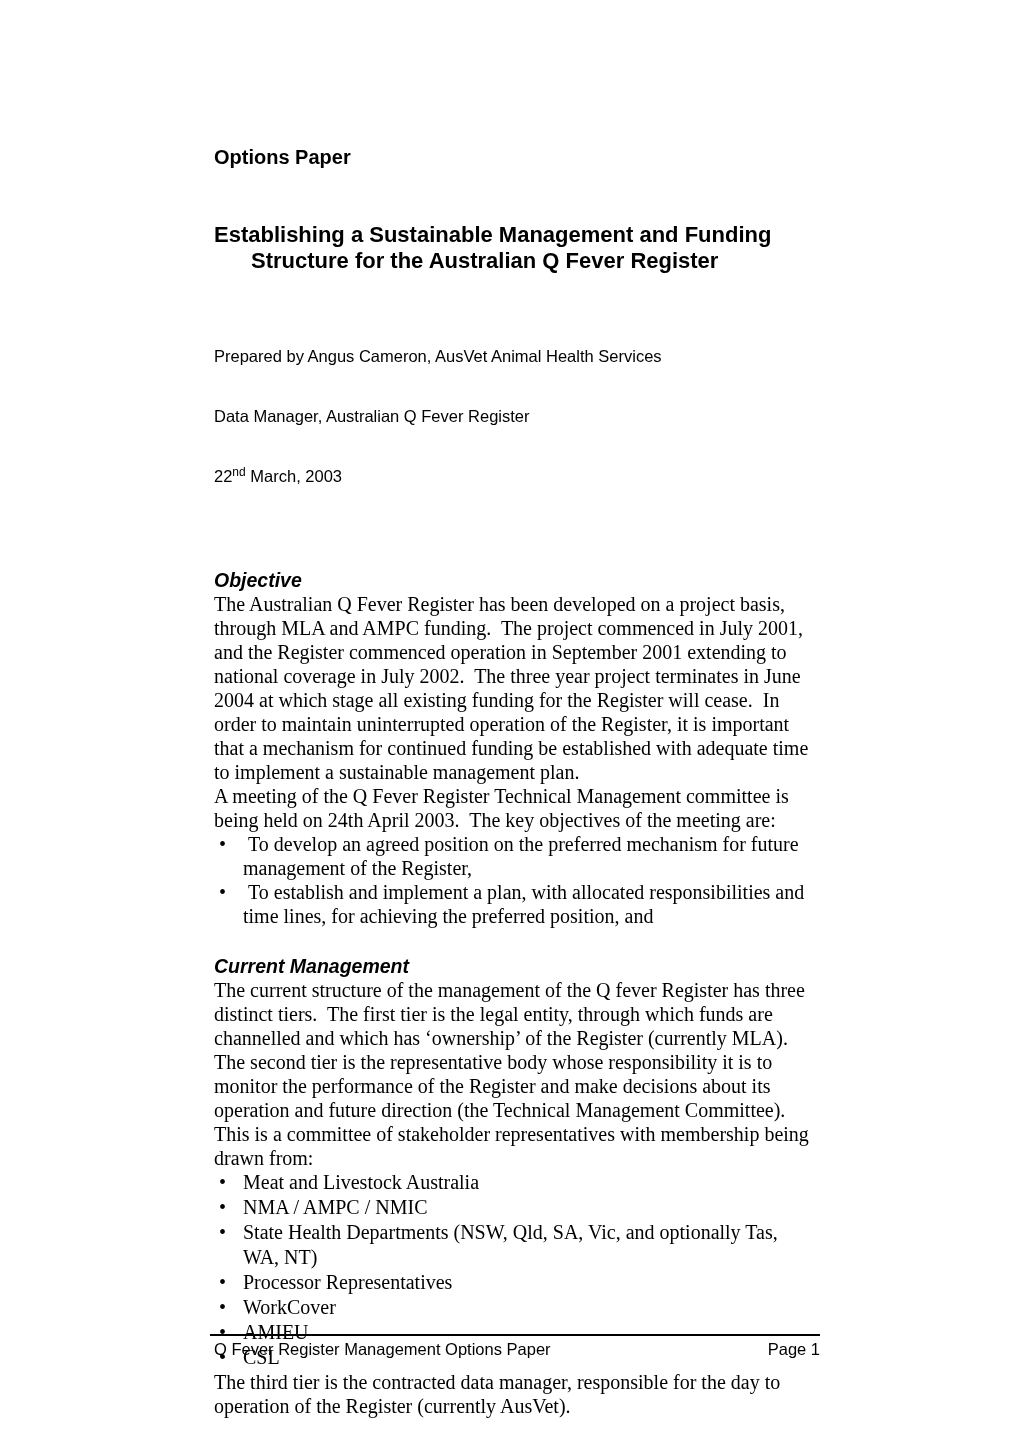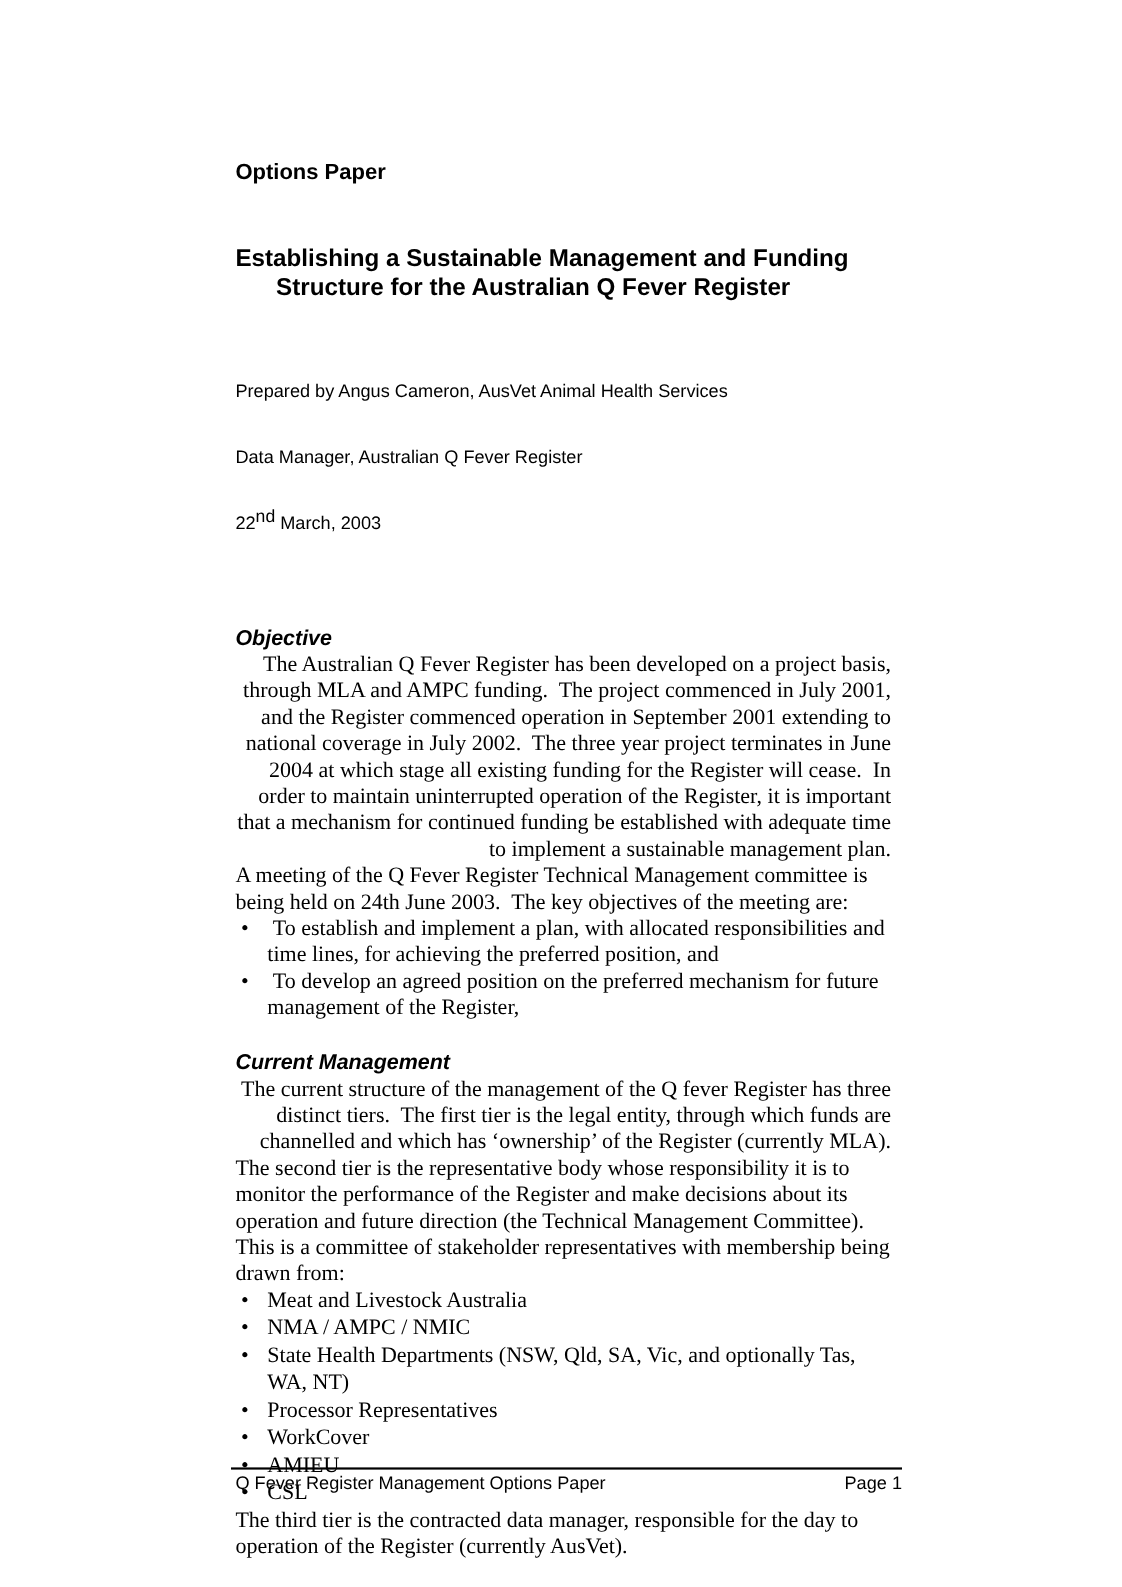--- a/index.html
+++ b/index.html
@@ -31,41 +31,41 @@
   }
   .doc-title .line2 { margin-left: 37px; }
   .byline {
     margin-top: 32px;
     font-family: "Liberation Sans", "DejaVu Sans", sans-serif;
     font-size: 16.5px;
     line-height: 20px;
     white-space: pre-wrap;
   }
   .byline sup {
-    font-size: 16px;
+    font-size: 12px;
     line-height: 0;
     vertical-align: super;
   }
   .section-heading {
     margin: 0;
     font-family: Liberation Sans, sans-serif;
     font-weight: bold;
     font-style: italic;
     font-size: 19.5px;
     line-height: 24px;
   }
   .h-objective { margin-top: 42px; }
   .h-current { margin-top: 26px; }
   p.body-par {
     margin: 0;
     font-size: 20px;
     line-height: 24px;
     white-space: pre-wrap;
   }
-  .mt-tight { margin-top: 2px; text-align: right; }
+  .mt-tight { margin-top: 2px; }
   .mt-par   { margin-top: 24px; }
   .mt-par2  { margin-top: 22px; }
   ul.bullet-list {
     margin: 0;
     padding: 0;
     list-style: none;
     font-size: 20px;
   }
   ul.bullet-list li {
     position: relative;
@@ -110,25 +110,25 @@
   <div class="byline">
     <div>Prepared by Angus Cameron, AusVet Animal Health Services</div>
     <div>Data Manager, Australian Q Fever Register</div>
     <div><span>22</span><sup>nd</sup><span> March, 2003</span></div>
   </div>
 
   <h3 class="section-heading h-objective">Objective</h3>
 
   <p class="body-par mt-tight">The Australian Q Fever Register has been developed on a project basis, through MLA and AMPC funding.  The project commenced in July 2001, and the Register commenced operation in September 2001 extending to national coverage in July 2002.  The three year project terminates in June 2004 at which stage all existing funding for the Register will cease.  In order to maintain uninterrupted operation of the Register, it is important that a mechanism for continued funding be established with adequate time to implement a sustainable management plan.</p>
 
-  <p class="body-par mt-par">A meeting of the Q Fever Register Technical Management committee is being held on 24th June 2003.  The key objectives of the meeting are:</p>
+  <p class="body-par mt-par">A meeting of the Q Fever Register Technical Management committee is being held on 24th April 2003.  The key objectives of the meeting are:</p>
 
   <ul class="bullet-list">
+    <li> To develop an agreed position on the preferred mechanism for future management of the Register,</li>
     <li> To establish and implement a plan, with allocated responsibilities and time lines, for achieving the preferred position, and</li>
-    <li> To develop an agreed position on the preferred mechanism for future management of the Register,</li>
   </ul>
 
   <h3 class="section-heading h-current">Current Management</h3>
 
   <p class="body-par mt-tight">The current structure of the management of the Q fever Register has three distinct tiers.  The first tier is the legal entity, through which funds are channelled and which has ‘ownership’ of the Register (currently MLA).</p>
 
   <p class="body-par mt-par2">The second tier is the representative body whose responsibility it is to monitor the performance of the Register and make decisions about its operation and future direction (the Technical Management Committee).  This is a committee of stakeholder representatives with membership being drawn from:</p>
 
   <ul class="bullet-list orgs">
     <li>Meat and Livestock Australia</li>

